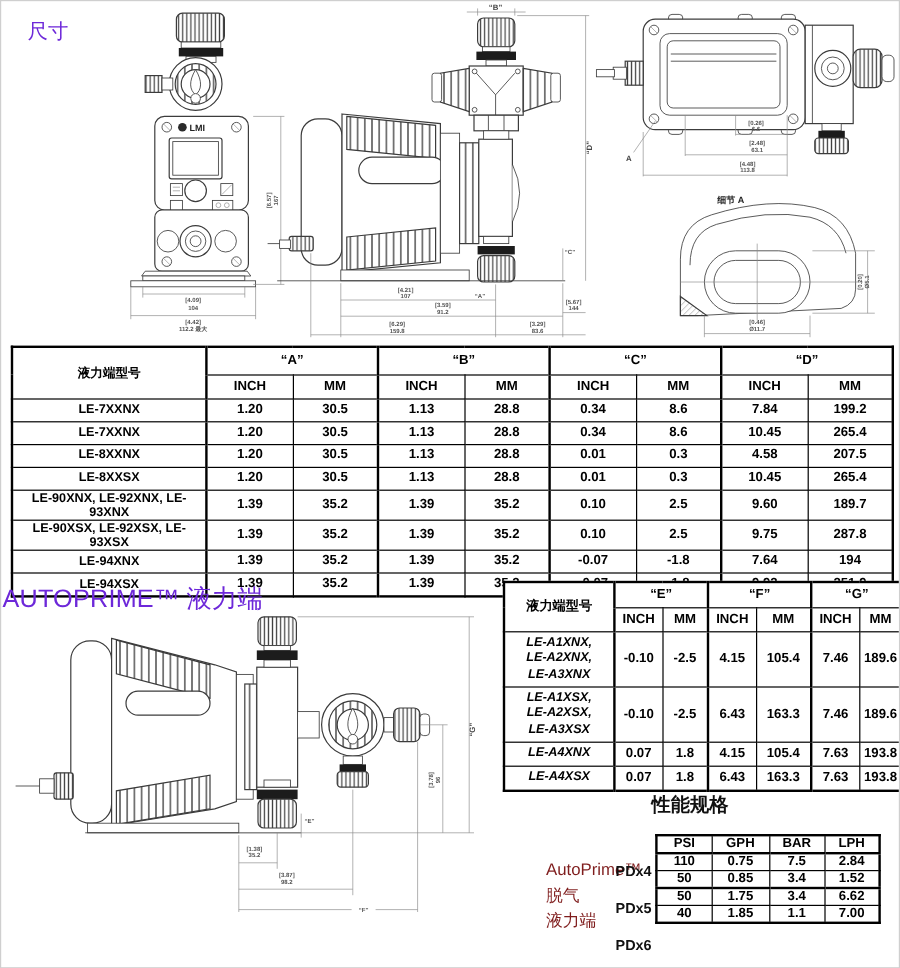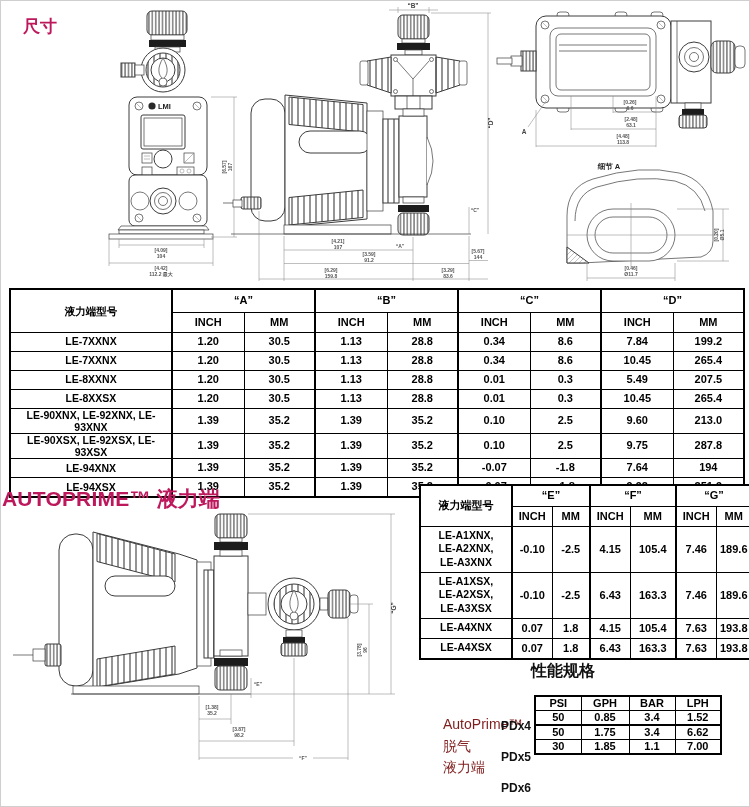--- a/index.html
+++ b/index.html
@@ -1,34 +1,34 @@
 <!DOCTYPE html>
 <html><head>
 <meta charset="utf-8">
 <style>
   html,body{margin:0;padding:0;background:#fff;}
   .page{position:relative;width:750px;height:807px;background:#fff;overflow:hidden;
         font-family:"Liberation Sans",sans-serif;box-sizing:border-box;border:1px solid #cfcfcf;}
-  .h-cn{position:absolute;font-weight:bold;color:#be185d;}
+  .h-cn{position:absolute;font-weight:normal;color:#6d28d9;}
   #title{left:22px;top:14px;font-size:17px;}
   #ap-head{left:1px;top:484px;font-size:21px;letter-spacing:.2px;}
   
   table.tbl{border-collapse:collapse;table-layout:fixed;background:#fff;border:2px solid #000;}
   table.tbl td{border:1px solid #000;text-align:center;vertical-align:middle;
                font-weight:bold;color:#000;padding:0 1px;overflow:hidden;line-height:1.15;}
   .b2{border-left-width:2px !important;}
   .hb td{border-bottom-width:2px;}
   #dims-table{position:absolute;left:8px;top:287px;width:734px;}
   #dims-table td{font-size:11px;height:18px;}
   #dims-table .mdl{font-size:10.5px;}
   #efg-table{position:absolute;left:418px;top:483px;width:332px;}
   #efg-table td{font-size:11px;height:19px;}
-  #efg-table .mdl3{font-size:10.5px;white-space:pre-line;line-height:1.3;text-align:center;}
+  #efg-table .mdl3{font-size:10.5px;white-space:pre-line;line-height:1.3;text-align:center;font-style:italic;}
   
-  #perf{position:absolute;left:416px;top:660px;width:310px;height:114px;}
+  #perf{position:absolute;left:428px;top:660px;width:310px;height:114px;}
   #perf-heading{position:absolute;left:114px;top:0;font-size:16px;font-weight:bold;color:#111;}
   #perf-label{position:absolute;left:26px;top:53px;font-size:14px;font-weight:normal;color:#7f1d1d;line-height:1.55;}
   .pdx{position:absolute;left:70px;width:44px;text-align:right;font-size:12px;font-weight:bold;color:#111;}
   #perf-table{position:absolute;left:117px;top:34px;width:186px;}
   #perf-table td{font-size:11px;height:13px;padding:0 2px;}
   #perf-table tr.grp td{border-top-width:2px;}
   
   svg{position:absolute;display:block;}
   .o{fill:#fff;stroke:#3c3c3c;stroke-width:1;}
   .o2{fill:#fff;stroke:#3c3c3c;stroke-width:.7;}
@@ -332,21 +332,21 @@
           <td>265.4</td>
         </tr>
     <tr style="height:18px">
           <td class="mdl">LE-8XXNX</td>
           <td class="b2">1.20</td>
           <td>30.5</td>
           <td class="b2">1.13</td>
           <td>28.8</td>
           <td class="b2">0.01</td>
           <td>0.3</td>
-          <td class="b2">5.49</td>
+          <td class="b2">4.58</td>
           <td>207.5</td>
         </tr>
     <tr style="height:18px">
           <td class="mdl">LE-8XXSX</td>
           <td class="b2">1.20</td>
           <td>30.5</td>
           <td class="b2">1.13</td>
           <td>28.8</td>
           <td class="b2">0.01</td>
           <td>0.3</td>
@@ -355,21 +355,21 @@
         </tr>
     <tr style="height:18px">
           <td class="mdl">LE-90XNX, LE-92XNX, LE-93XNX</td>
           <td class="b2">1.39</td>
           <td>35.2</td>
           <td class="b2">1.39</td>
           <td>35.2</td>
           <td class="b2">0.10</td>
           <td>2.5</td>
           <td class="b2">9.60</td>
-          <td>213.0</td>
+          <td>189.7</td>
         </tr>
     <tr style="height:18px">
           <td class="mdl">LE-90XSX, LE-92XSX, LE-93XSX</td>
           <td class="b2">1.39</td>
           <td>35.2</td>
           <td class="b2">1.39</td>
           <td>35.2</td>
           <td class="b2">0.10</td>
           <td>2.5</td>
           <td class="b2">9.75</td>
@@ -563,34 +563,40 @@
           <col style="width:46px">
           <col style="width:46px">
         </colgroup>
       <tbody>
           <tr>
         <td>PSI</td>
         <td>GPH</td>
         <td>BAR</td>
         <td>LPH</td>
       </tr>
+      <tr class="grp">
+            <td>110</td>
+            <td>0.75</td>
+            <td>7.5</td>
+            <td>2.84</td>
+          </tr>
       <tr>
             <td>50</td>
             <td>0.85</td>
             <td>3.4</td>
             <td>1.52</td>
           </tr>
       <tr class="grp">
             <td>50</td>
             <td>1.75</td>
             <td>3.4</td>
             <td>6.62</td>
           </tr>
       <tr>
-            <td>30</td>
+            <td>40</td>
             <td>1.85</td>
             <td>1.1</td>
             <td>7.00</td>
           </tr>
     </tbody>
       </table>
   </div>
 
 </div>
 

